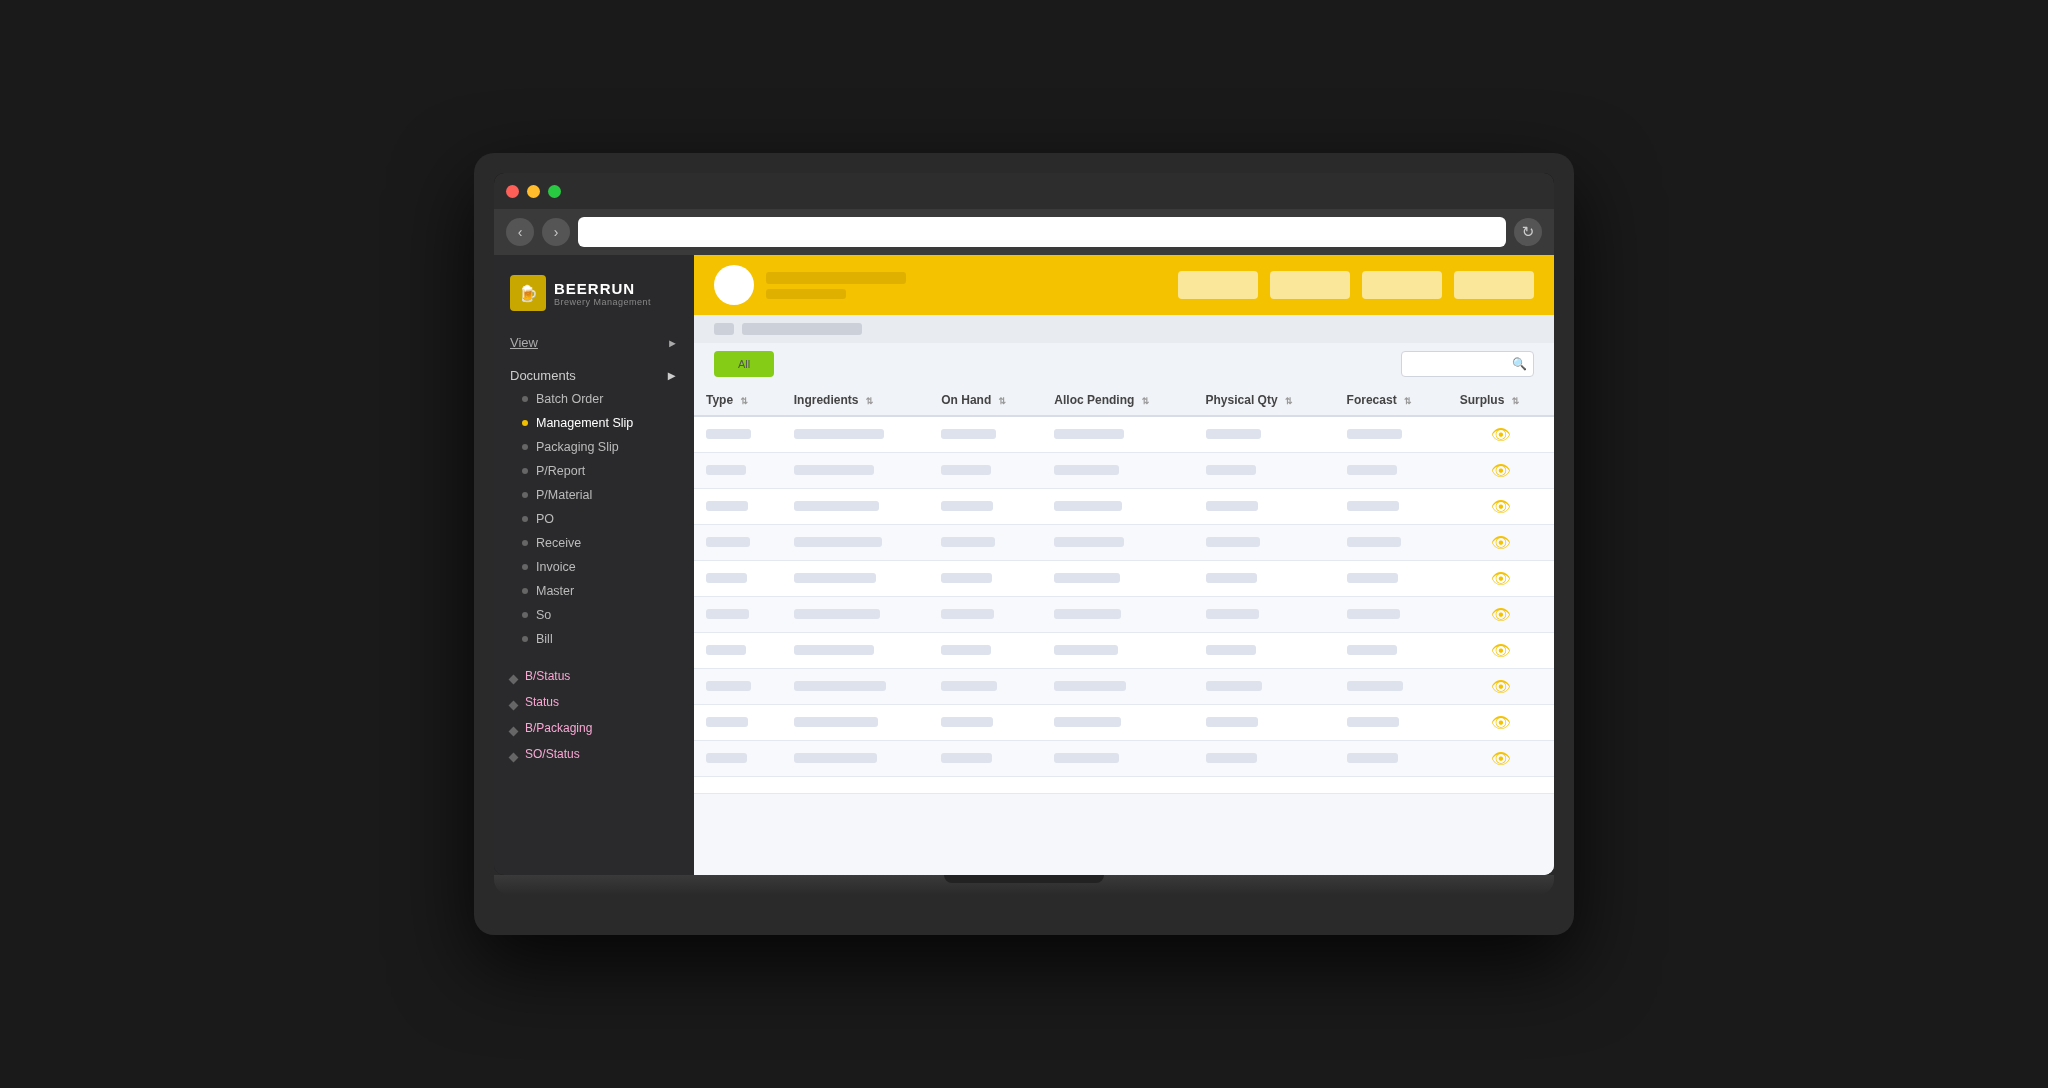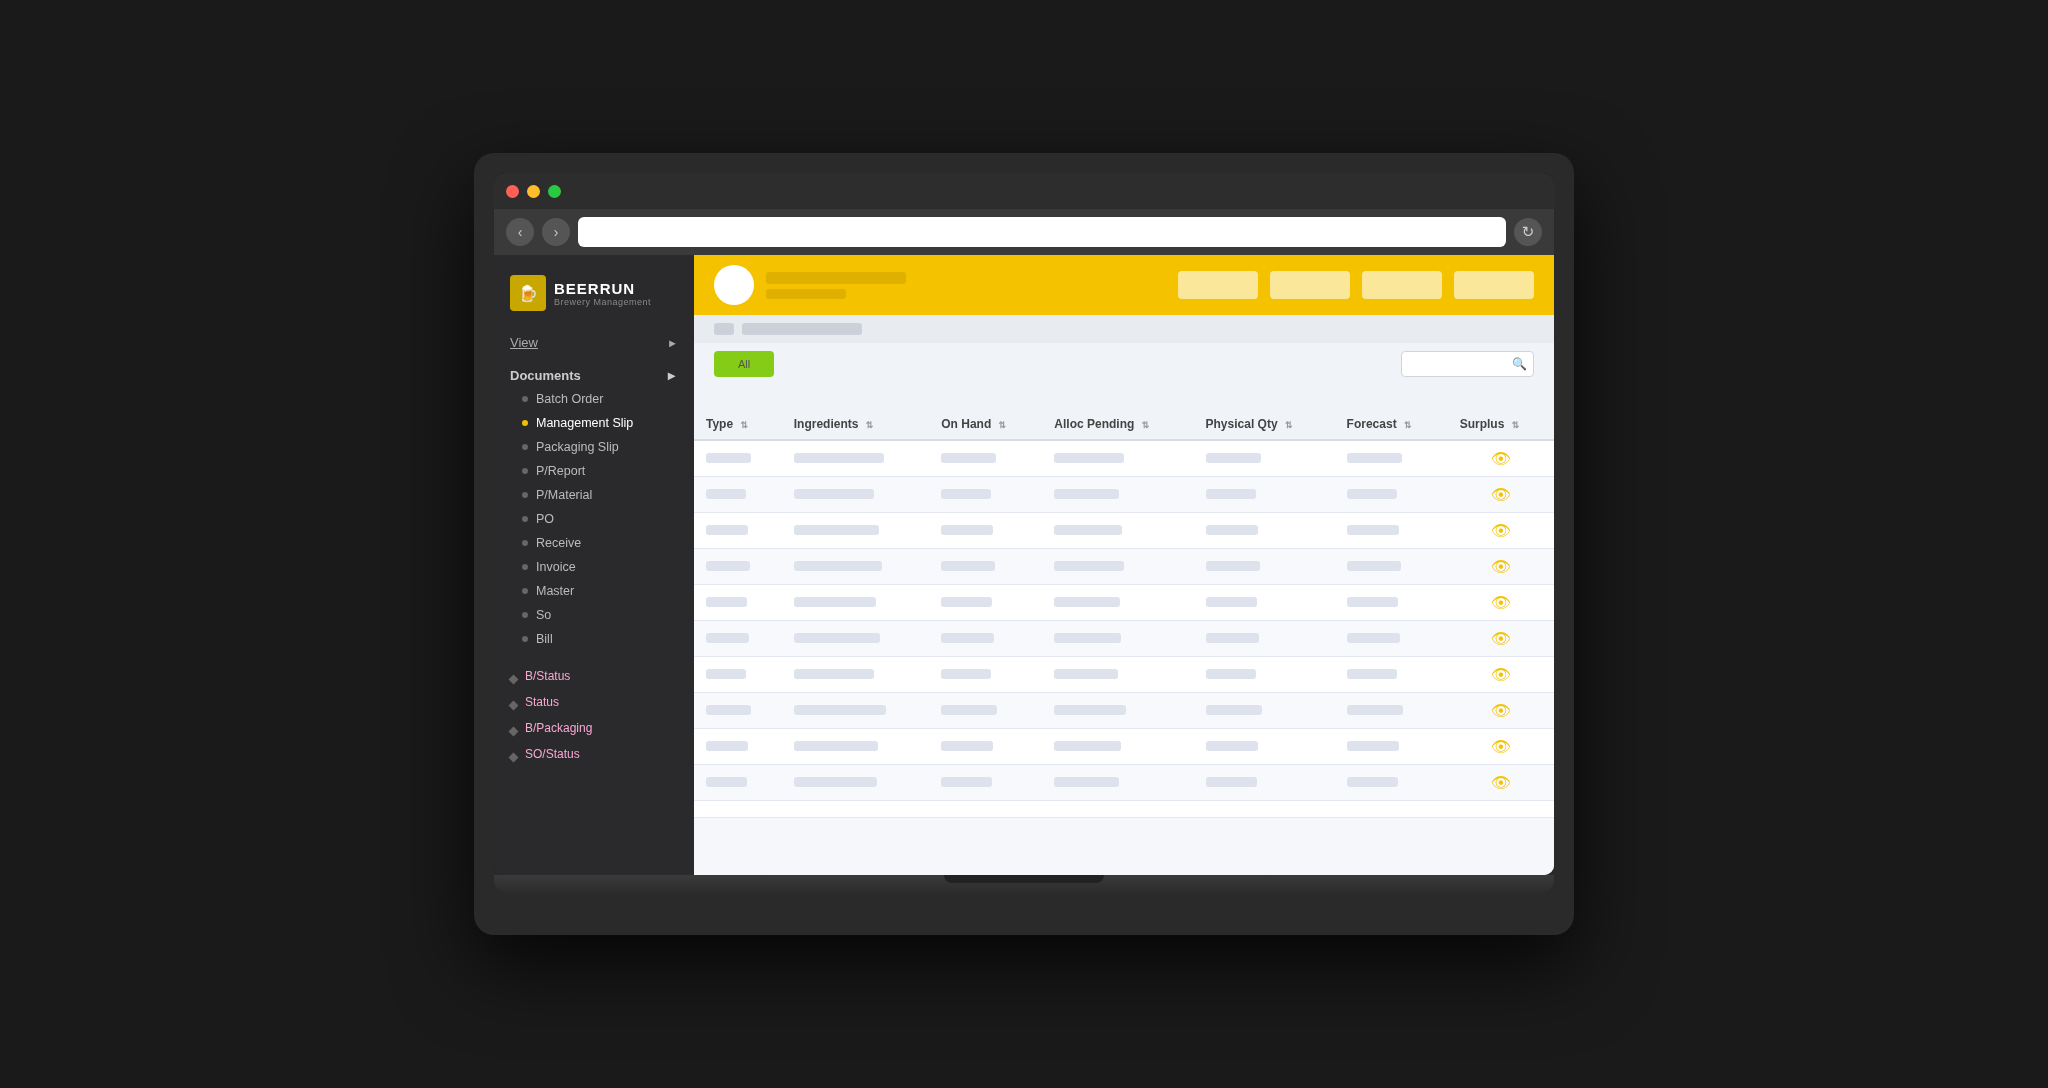--- a/index.html
+++ b/index.html
@@ -150,21 +150,21 @@
     .sidebar-group-label {
       display: flex;
       align-items: center;
       justify-content: space-between;
       padding: 6px 16px 4px 16px;
       cursor: pointer;
     }
     .sidebar-group-label span {
       color: #ccc;
       font-size: 13px;
-      font-weight: 700;
+      font-weight: 400;
     }
     .sidebar-group-arrow {
       color: #aaa;
       font-size: 11px;
     }
 
     .sidebar-item {
       display: flex;
       align-items: center;
       gap: 8px;
@@ -366,21 +366,20 @@
     .search-icon-small {
       color: #888;
       font-size: 12px;
     }
 
     
     .data-table {
       flex: 1;
       overflow-y: auto;
       background: #f5f7fa;
-      margin-top: 24px;
     }
     table {
       width: 100%;
       border-collapse: collapse;
       font-size: 12px;
     }
     thead tr {
       background: #f0f3f7;
       border-bottom: 2px solid #d8dce4;
     }

